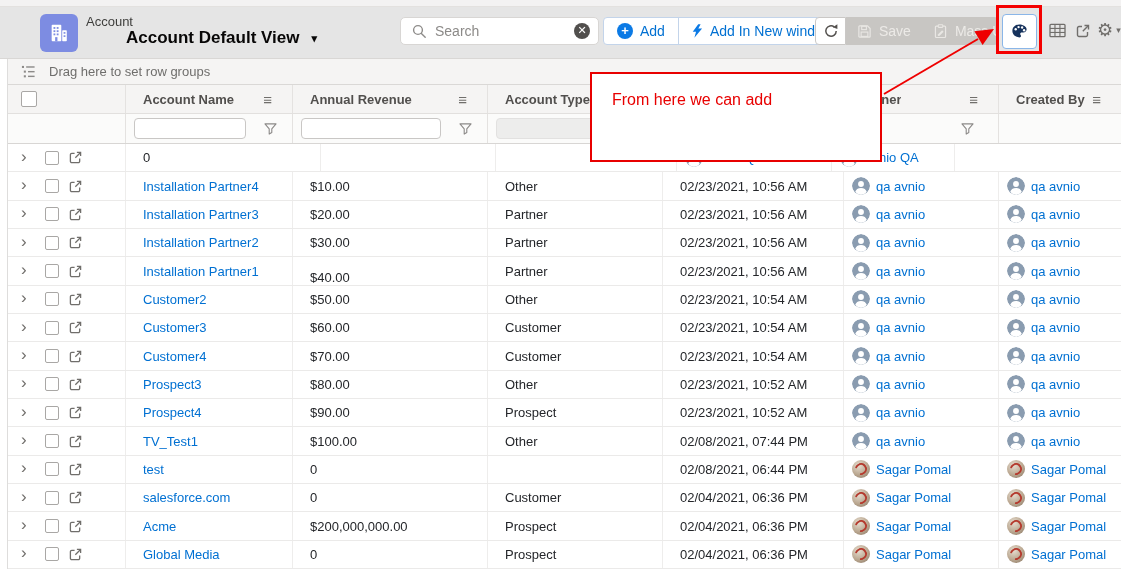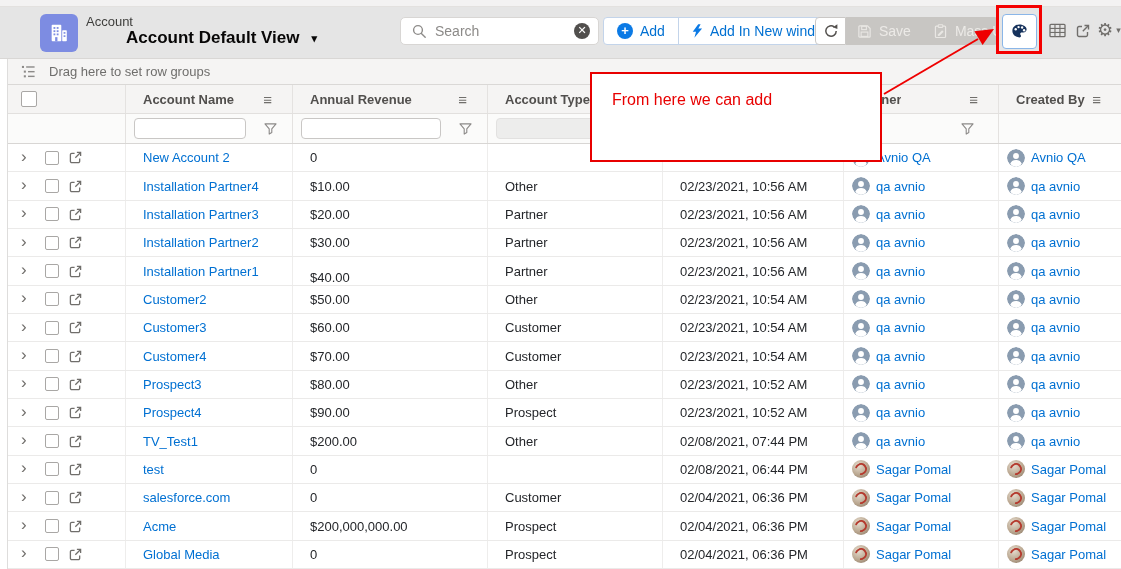--- a/index.html
+++ b/index.html
@@ -305,23 +305,20 @@
           <span class="chev">›</span>
           <span class="cbox"></span>
           <span class="extlink">
             <svg width="13" height="13" viewBox="0 0 14 14">
               <path d="M6 2.5H3A1.5 1.5 0 0 0 1.5 4v7A1.5 1.5 0 0 0 3 12.5h7A1.5 1.5 0 0 0 11.5 11V8" fill="none" stroke="#706e6b" stroke-width="1.4"></path>
               <path d="M8.5 1.5h4v4" fill="none" stroke="#706e6b" stroke-width="1.4"></path>
               <line x1="12.2" y1="1.8" x2="6.8" y2="7.2" stroke="#706e6b" stroke-width="1.4"></line>
             </svg>
           </span>
         </div>
-        <div class="cell" style="width: 167px;">
-          <a class="link">New Account 2</a>
-        </div>
         <div class="cell" style="width: 195px;">
           <span>0</span>
         </div>
         <div class="cell" style="width: 175px;">
           <span></span>
         </div>
         <div class="cell" style="width: 181px;">
           <span></span>
         </div>
         <div class="cell people" style="width: 155px;">
@@ -759,21 +756,21 @@
               <path d="M6 2.5H3A1.5 1.5 0 0 0 1.5 4v7A1.5 1.5 0 0 0 3 12.5h7A1.5 1.5 0 0 0 11.5 11V8" fill="none" stroke="#706e6b" stroke-width="1.4"></path>
               <path d="M8.5 1.5h4v4" fill="none" stroke="#706e6b" stroke-width="1.4"></path>
               <line x1="12.2" y1="1.8" x2="6.8" y2="7.2" stroke="#706e6b" stroke-width="1.4"></line>
             </svg>
           </span>
         </div>
         <div class="cell" style="width: 167px;">
           <a class="link">TV_Test1</a>
         </div>
         <div class="cell" style="width: 195px;">
-          <span>$200.00</span>
+          <span>$100.00</span>
         </div>
         <div class="cell" style="width: 175px;">
           <span>Other</span>
         </div>
         <div class="cell" style="width: 181px;">
           <span>02/08/2021, 07:44 PM</span>
         </div>
         <div class="cell people" style="width: 155px;">
           <span class="avatar person">
             <svg viewBox="0 0 24 24" width="18" height="18">

